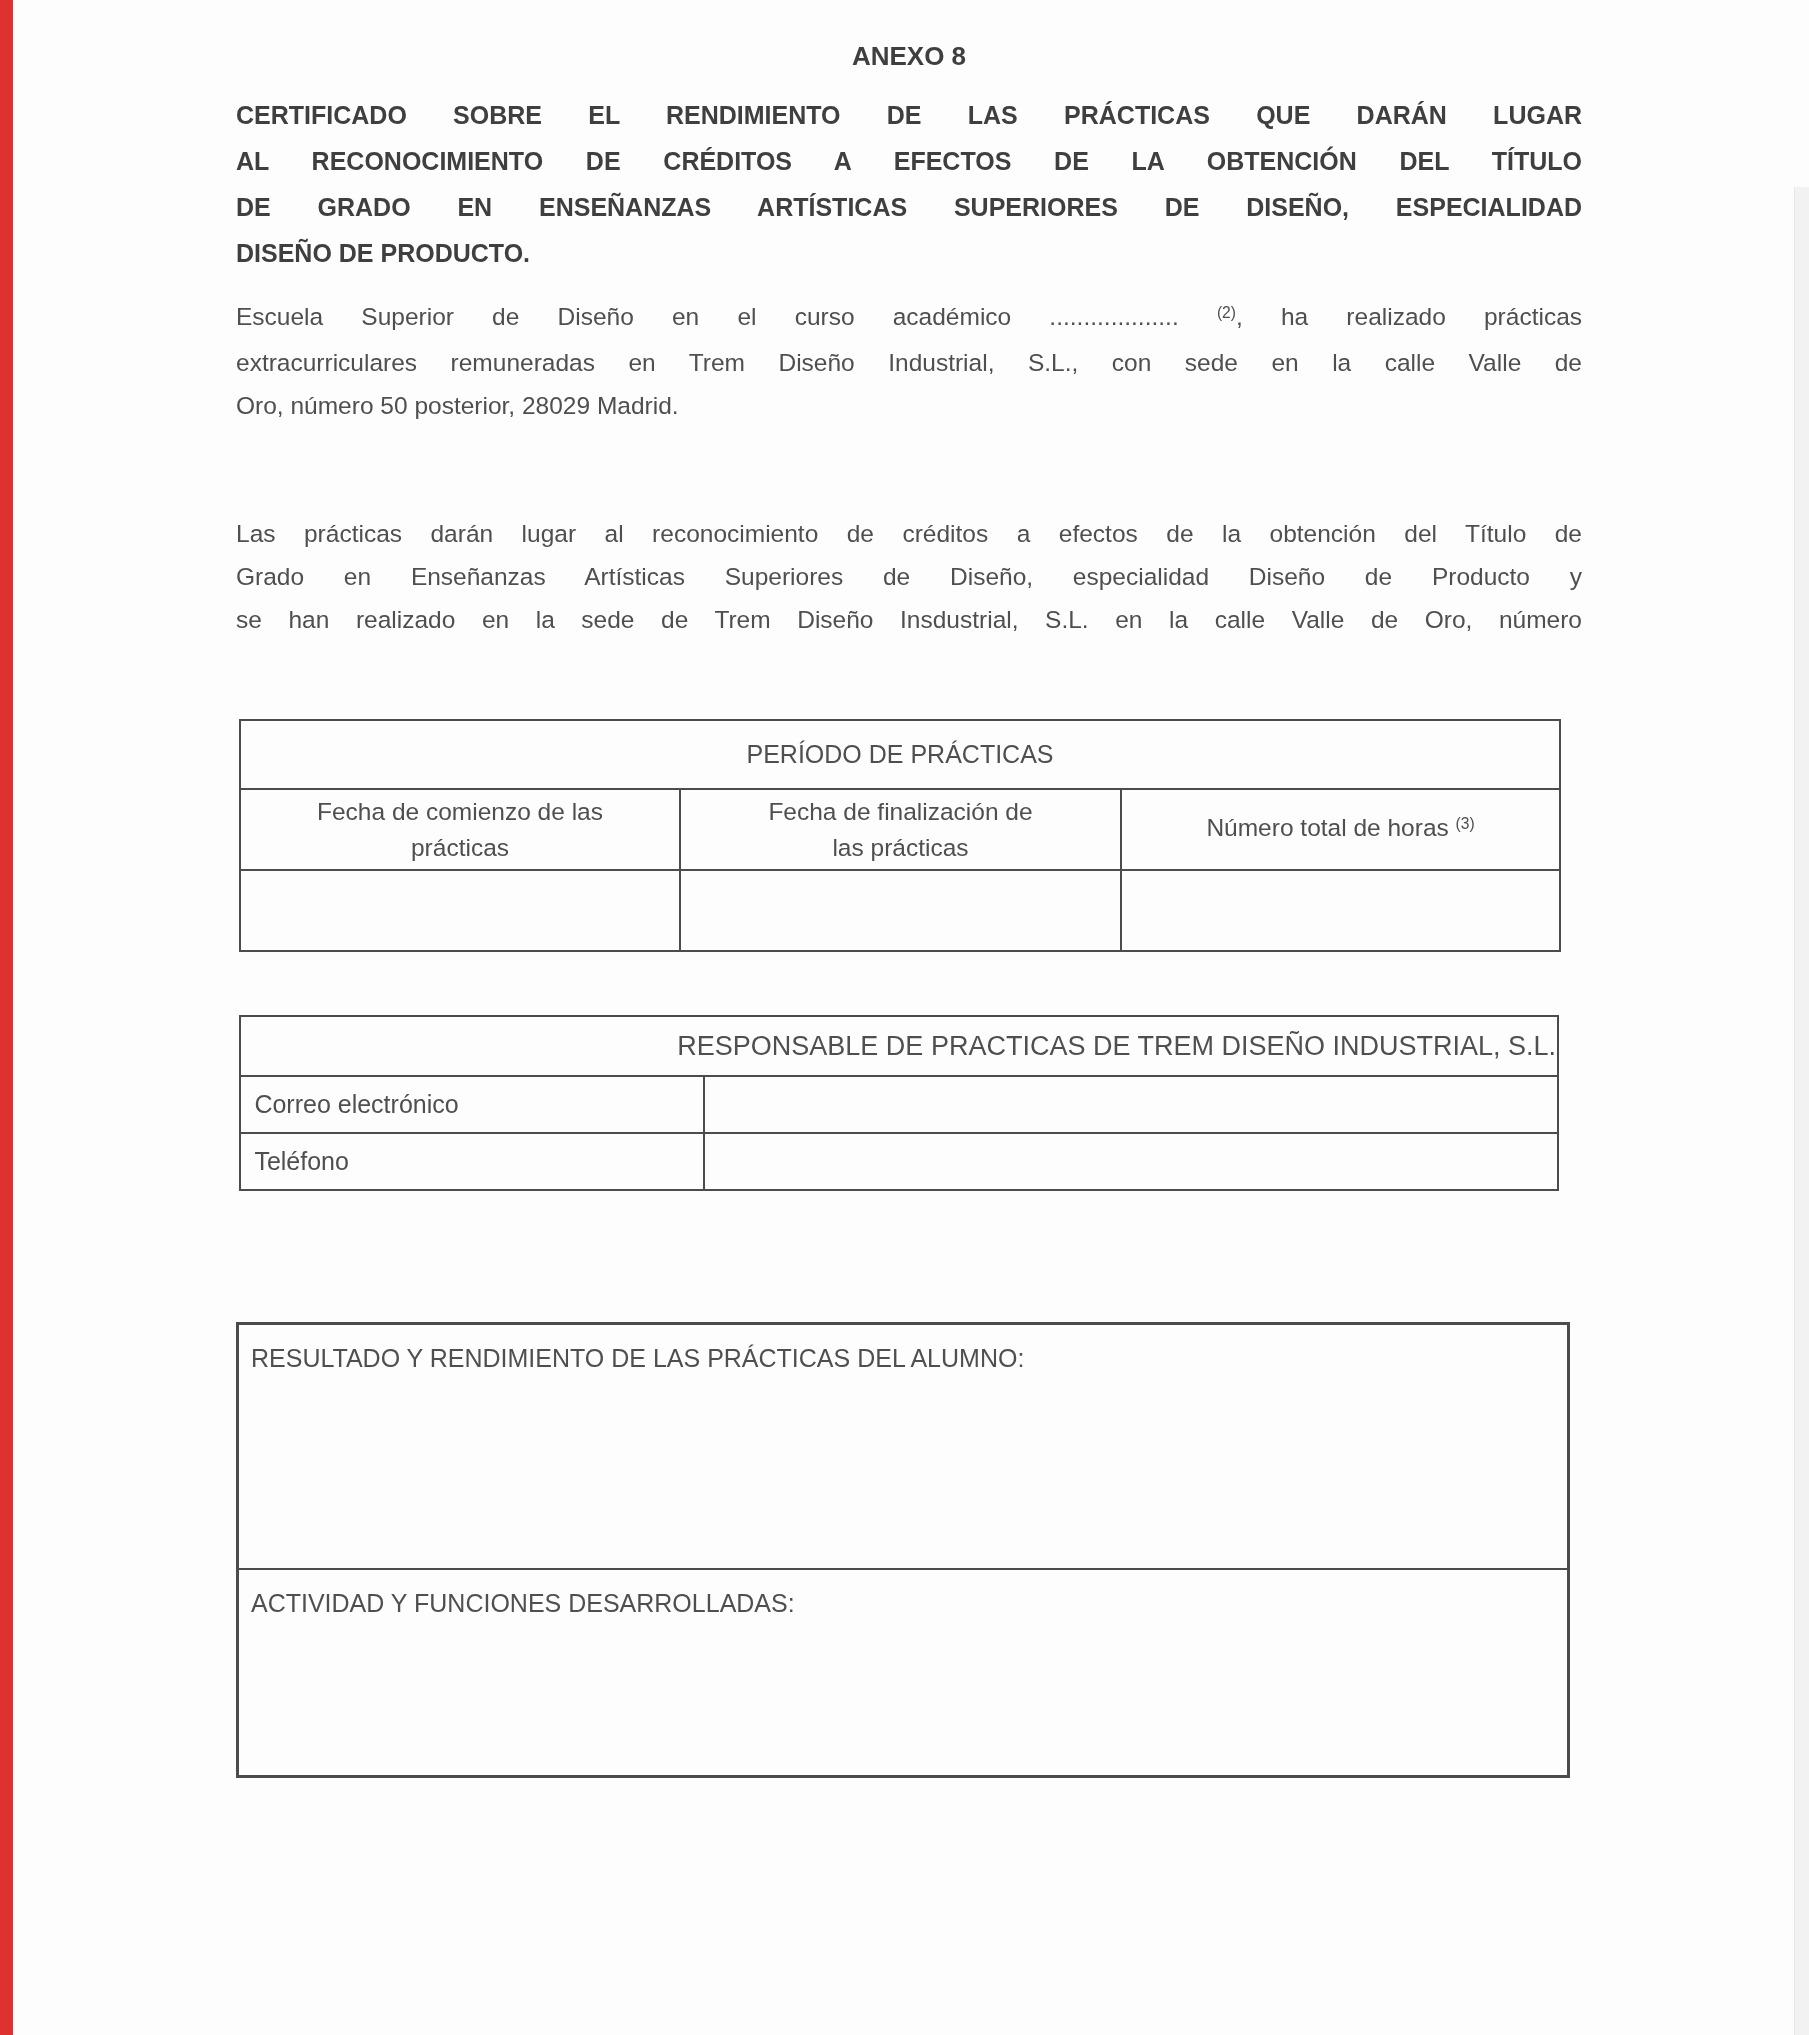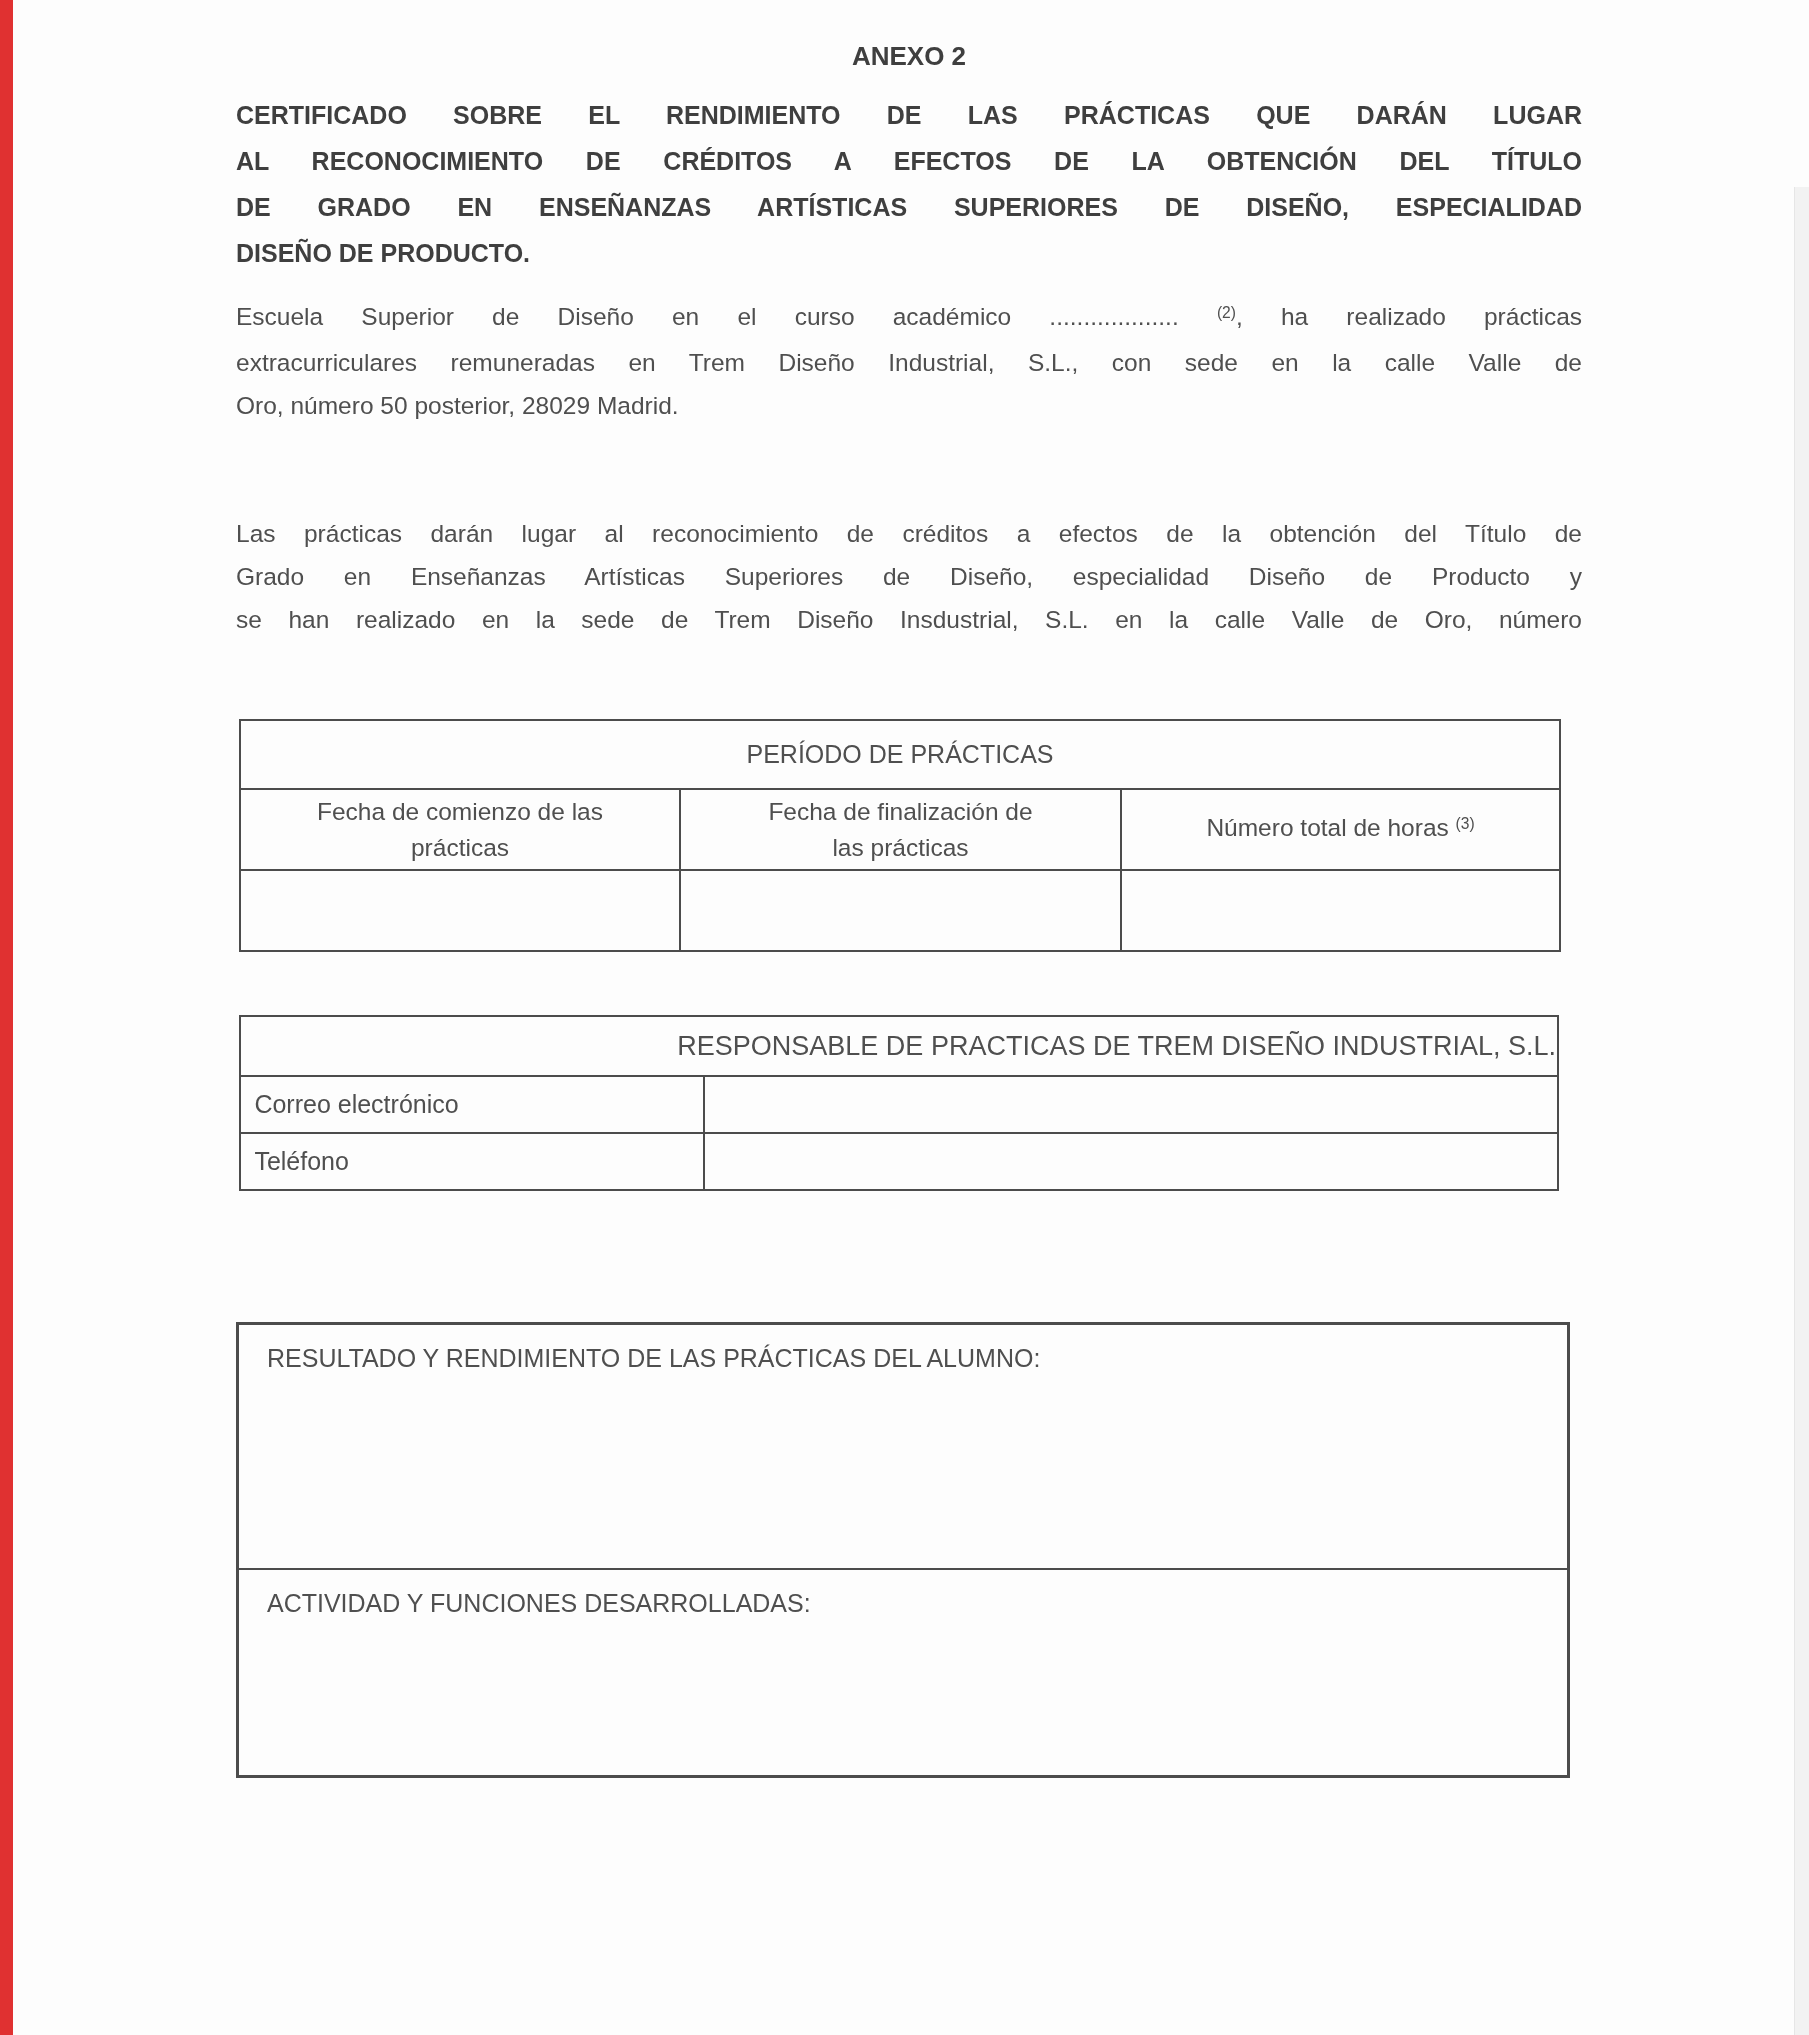--- a/index.html
+++ b/index.html
@@ -58,33 +58,33 @@
   .t2-title { height: 56px; text-align: right; vertical-align: middle; font-size: 27px; }
   .t2-row-label { height: 53px; vertical-align: middle; padding-left: 13.4px; font-size: 25px; }
   .t2-row-value { height: 53px; }
 
   .box3 {
     position: absolute; top: 1322px; left: 0; width: 1328px;
     border: 3px solid #4c4c4c; background: transparent;
   }
   .box3-sec1 { height: 243px; border-bottom: 2.2px solid #4c4c4c; }
   .box3-sec2 { height: 205px; }
-  .box3-label { padding: 19px 0 0 28px; font-size: 25px; }
+  .box3-label { padding: 19px 0 0 12px; font-size: 25px; }
 </style>
 </head>
 <body>
 
 <div class="page">
 
   <div class="red-stripe"></div>
   <div class="gray-band"></div>
 
   <div class="content">
 
-    <div class="annex-title">ANEXO 2</div>
+    <div class="annex-title">ANEXO 8</div>
 
     <div class="heading">
       <div class="jline">CERTIFICADO SOBRE EL RENDIMIENTO DE LAS PRÁCTICAS QUE DARÁN LUGAR</div>
       <div class="jline">AL RECONOCIMIENTO DE CRÉDITOS A EFECTOS DE LA OBTENCIÓN DEL TÍTULO</div>
       <div class="jline">DE GRADO EN ENSEÑANZAS ARTÍSTICAS SUPERIORES DE DISEÑO, ESPECIALIDAD</div>
       <div class="jline last">DISEÑO DE PRODUCTO.</div>
     </div>
 
     <div class="para p1">
       <div class="jline">

